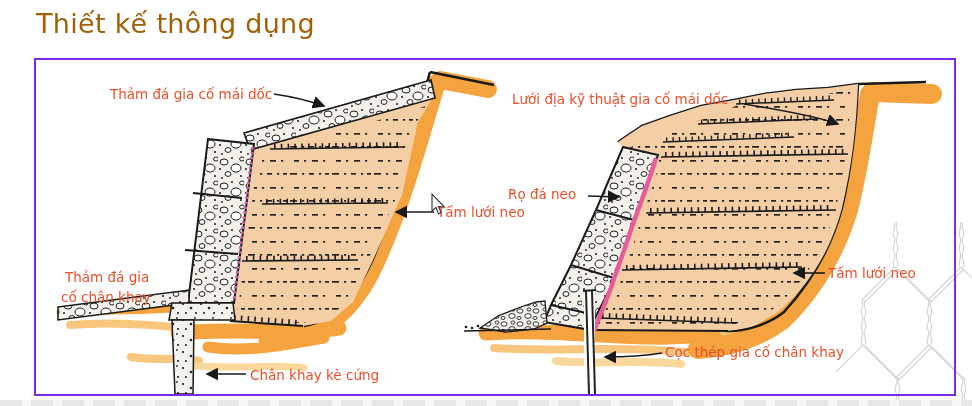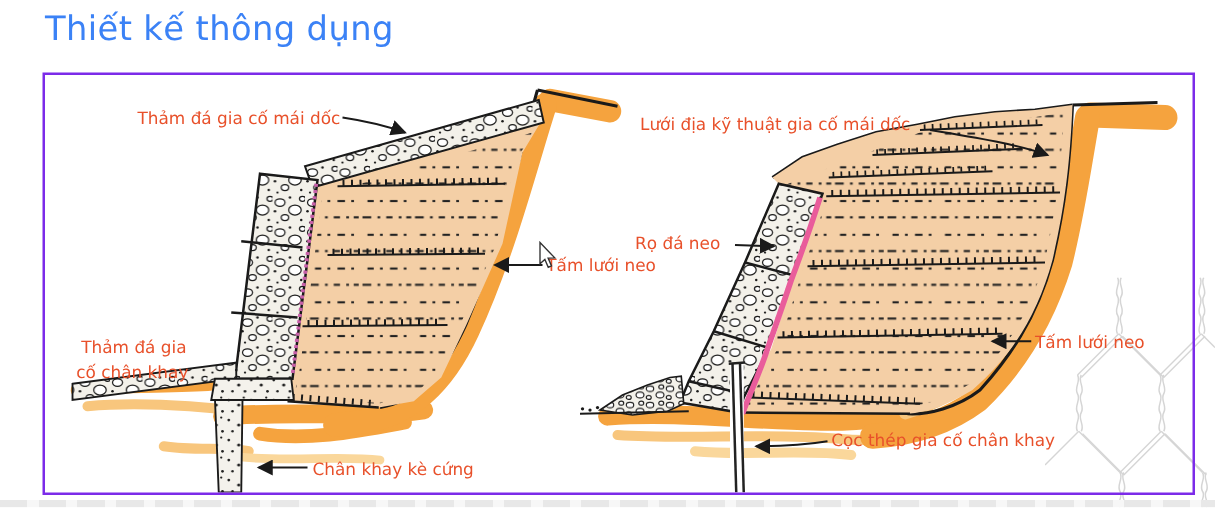--- a/index.html
+++ b/index.html
@@ -1,18 +1,18 @@
 <!DOCTYPE html>
 <html><head>
 <meta charset="utf-8">
 <style>
   html,body{margin:0;padding:0;background:#ffffff;font-family:"DejaVu Sans","Liberation Sans",sans-serif;}
   .stage{position:relative;width:972px;height:406px;overflow:hidden;background:#fff;}
   .page-title{position:absolute;left:36px;top:8px;margin:0;font-size:27px;font-weight:500;
-              letter-spacing:.3px;color:#3b82f6;font-family:"DejaVu Sans",sans-serif;text-align:right;}
+              letter-spacing:.3px;color:#a16207;font-family:"DejaVu Sans",sans-serif;text-align:right;}
   .mesh-decor{position:absolute;left:836px;top:222px;z-index:0;}
   .diagram-svg{position:absolute;left:36px;top:60px;z-index:1;}
   .frame{position:absolute;left:34px;top:58px;width:918px;height:334px;
          border:2px solid #7C2BE9;z-index:2;pointer-events:none;background:transparent;}
   .bottom-strip{position:absolute;left:0;top:400px;width:972px;height:6px;z-index:3;
     background:repeating-linear-gradient(90deg,#e8e8e8 0 22px,#f7f7f7 22px 31px);}
   text.lbl{font-family:"DejaVu Sans","Liberation Sans",sans-serif;font-size:13.5px;}
 </style>
 </head>
 <body>

